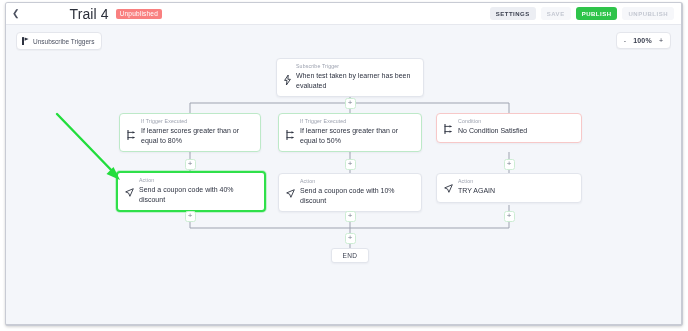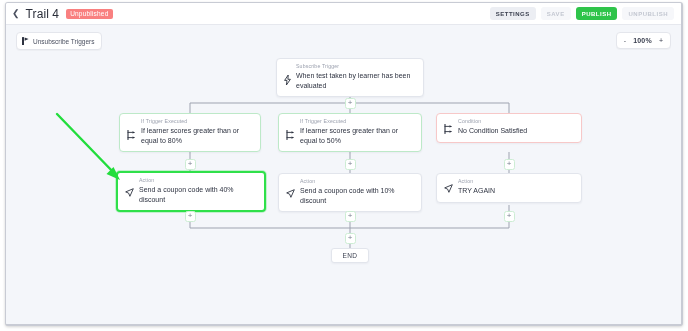--- a/index.html
+++ b/index.html
@@ -32,24 +32,25 @@
     align-items: center;
     padding: 0 6px;
   }
   .back-chevron {
     font-size: 9px;
     color: #4a4f5e;
     margin-right: 6px;
     line-height: 1;
   }
   .trail-title {
-    font-size: 12px;
+    font-size: 14px;
     color: #2b2f3a;
     margin-right: 7px;
     letter-spacing: .1px;
+    margin-left: 44px;
   }
   .badge-unpublished {
     font-size: 6.5px;
     color: #ffffff;
     background: #f98080;
     border-radius: 2px;
     padding: 2px 4px 1.5px 4px;
     line-height: 1;
     letter-spacing: .2px;
   }

